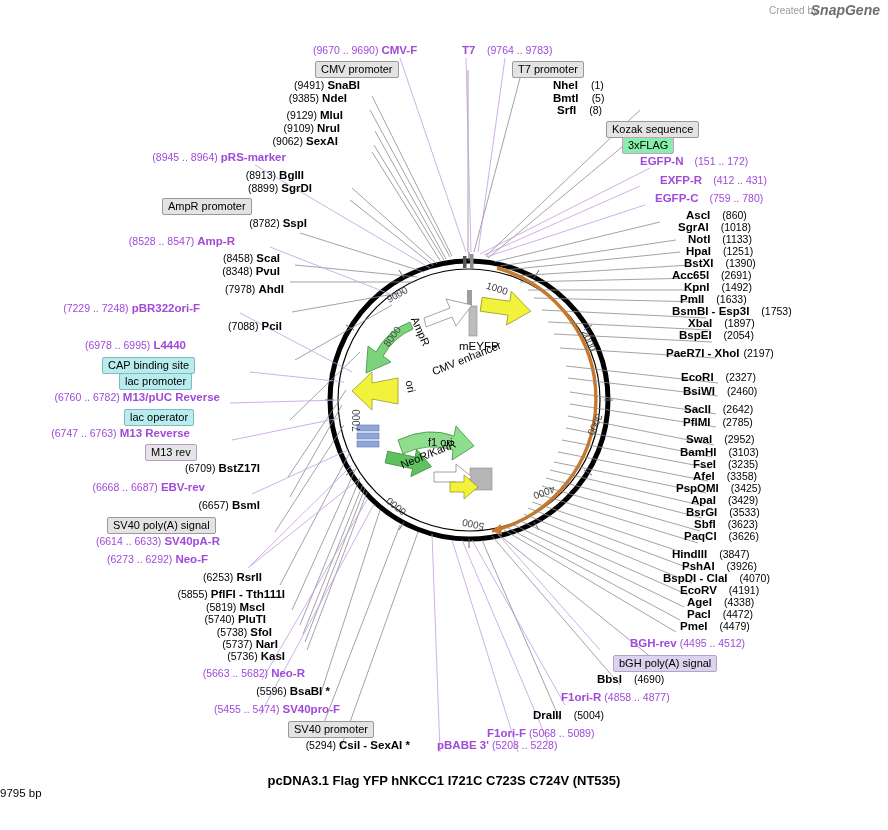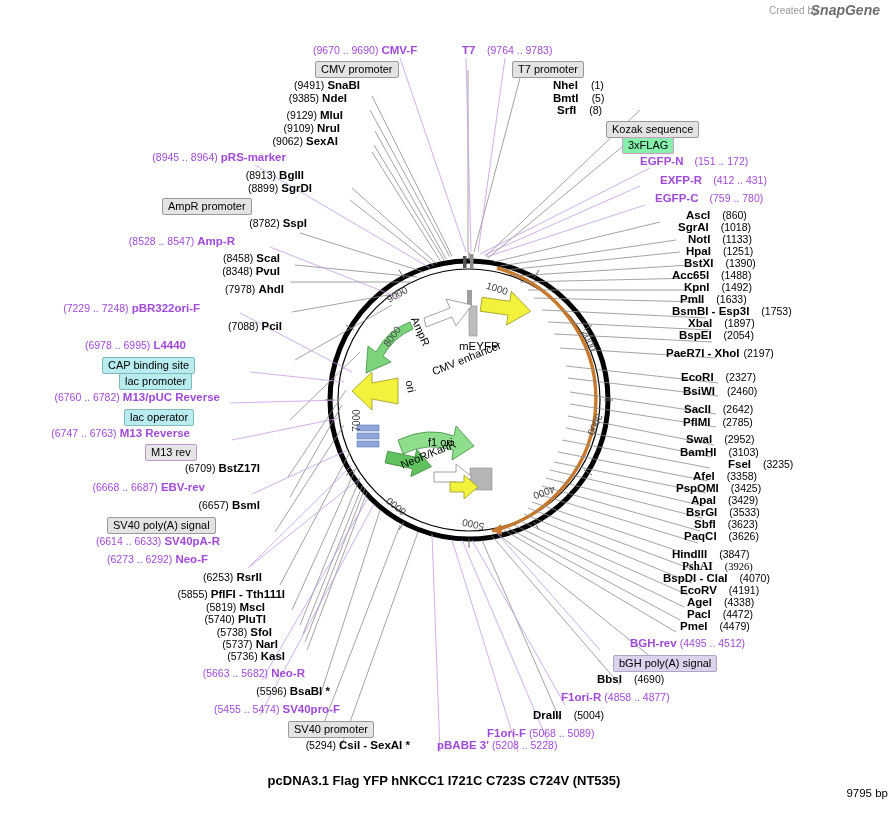--- a/index.html
+++ b/index.html
@@ -18,21 +18,21 @@
   .box{display:inline-block;padding:1px 5px;border:1px solid #9a9a9a;border-radius:2px;background:#e9e9e9;font-size:11px;color:#000;}
   .box.grey{background:#e3e3e3;}
   .box.cyan{background:#b9ecee;border-color:#7fb9bb;}
   .box.pink{background:#86efac;border-color:#cf9ac4;}
   .box.plum{background:#e5e5e5;border-color:#bb98cc;}
   .box.lav{background:#dcd3ef;border-color:#b0a4c9;}
   .rt{text-align:right;}
   #created{position:absolute;right:8px;top:4px;font-size:10px;color:#9b9b9b;}
   #brand{position:absolute;right:8px;top:2px;font-size:14px;font-weight:bold;color:#6e6e6e;font-style:italic;}
   #caption{position:absolute;left:0;right:0;text-align:center;font-weight:bold;font-size:13px;color:#000;}
-  #bp{position:absolute;left:0;right:0;text-align:right;font-size:11.5px;color:#000;}
+  #bp{position:absolute;left:0;right:0;text-align:left;font-size:11.5px;color:#000;}
   svg{position:absolute;left:0;top:0;}
   .lead{stroke:#8c8c8c;stroke-width:.8;fill:none;}
   .leadp{stroke:#c79ae4;stroke-width:.8;fill:none;}
 </style>
 </head>
 <body>
 
 <svg width="888" height="830">
 
   <circle cx="469" cy="400" r="139" fill="none" stroke="#000000" stroke-width="5"></circle>
@@ -275,42 +275,42 @@
 <div class="lbl rt" style="left:140px;top:217px;width:167px;">
   <span class="pos">(8782)</span>
   <span class="nm">SspI</span>
 </div>
 
 <div class="lbl" style="left:686px;top:209px;"><span class="nm">AscI</span><span class="pos" style="margin-left:12px;">(860)</span></div>
 <div class="lbl" style="left:678px;top:221px;"><span class="nm">SgrAI</span><span class="pos" style="margin-left:12px;">(1018)</span></div>
 <div class="lbl" style="left:688px;top:233px;"><span class="nm">NotI</span><span class="pos" style="margin-left:12px;">(1133)</span></div>
 <div class="lbl" style="left:686px;top:245px;"><span class="nm">HpaI</span><span class="pos" style="margin-left:12px;">(1251)</span></div>
 <div class="lbl" style="left:684px;top:257px;"><span class="nm">BstXI</span><span class="pos" style="margin-left:12px;">(1390)</span></div>
-<div class="lbl" style="left:672px;top:269px;"><span class="nm">Acc65I</span><span class="pos" style="margin-left:12px;">(1488)</span></div>
+<div class="lbl" style="left:672px;top:269px;"><span class="nm">Acc65I</span><span class="pos" style="margin-left:12px;">(2691)</span></div>
 <div class="lbl" style="left:684px;top:281px;"><span class="nm">KpnI</span><span class="pos" style="margin-left:12px;">(1492)</span></div>
 <div class="lbl" style="left:680px;top:293px;"><span class="nm">PmlI</span><span class="pos" style="margin-left:12px;">(1633)</span></div>
 <div class="lbl" style="left:672px;top:305px;"><span class="nm">BsmBI  -  Esp3I</span><span class="pos" style="margin-left:12px;">(1753)</span></div>
 <div class="lbl" style="left:688px;top:317px;"><span class="nm">XbaI</span><span class="pos" style="margin-left:12px;">(1897)</span></div>
 <div class="lbl" style="left:679px;top:329px;"><span class="nm">BspEI</span><span class="pos" style="margin-left:12px;">(2054)</span></div>
 <div class="lbl" style="left:666px;top:347px;"><span class="nm">PaeR7I  -  XhoI</span><span class="pos" style="margin-left:4px;">(2197)</span></div>
 <div class="lbl" style="left:681px;top:371px;"><span class="nm">EcoRI</span><span class="pos" style="margin-left:12px;">(2327)</span></div>
 <div class="lbl" style="left:683px;top:385px;"><span class="nm">BsiWI</span><span class="pos" style="margin-left:12px;">(2460)</span></div>
 <div class="lbl" style="left:684px;top:403px;"><span class="nm">SacII</span><span class="pos" style="margin-left:12px;">(2642)</span></div>
 <div class="lbl" style="left:683px;top:416px;"><span class="nm">PflMI</span><span class="pos" style="margin-left:12px;">(2785)</span></div>
 <div class="lbl" style="left:686px;top:433px;"><span class="nm">SwaI</span><span class="pos" style="margin-left:12px;">(2952)</span></div>
 <div class="lbl" style="left:680px;top:446px;"><span class="nm">BamHI</span><span class="pos" style="margin-left:12px;">(3103)</span></div>
-<div class="lbl" style="left:728px;top:458px;"><span class="nm">FseI</span><span class="pos" style="margin-left:12px;">(3235)</span></div>
+<div class="lbl" style="left:693px;top:458px;"><span class="nm">FseI</span><span class="pos" style="margin-left:12px;">(3235)</span></div>
 <div class="lbl" style="left:693px;top:470px;"><span class="nm">AfeI</span><span class="pos" style="margin-left:12px;">(3358)</span></div>
 <div class="lbl" style="left:676px;top:482px;"><span class="nm">PspOMI</span><span class="pos" style="margin-left:12px;">(3425)</span></div>
 <div class="lbl" style="left:691px;top:494px;"><span class="nm">ApaI</span><span class="pos" style="margin-left:12px;">(3429)</span></div>
 <div class="lbl" style="left:686px;top:506px;"><span class="nm">BsrGI</span><span class="pos" style="margin-left:12px;">(3533)</span></div>
 <div class="lbl" style="left:694px;top:518px;"><span class="nm">SbfI</span><span class="pos" style="margin-left:12px;">(3623)</span></div>
 <div class="lbl" style="left:684px;top:530px;"><span class="nm">PaqCI</span><span class="pos" style="margin-left:12px;">(3626)</span></div>
 <div class="lbl" style="left:672px;top:548px;"><span class="nm">HindIII</span><span class="pos" style="margin-left:12px;">(3847)</span></div>
-<div class="lbl" style="left:682px;top:560px;font-family:Liberation Serif, serif;"><span class="nm">PshAI</span><span class="pos" style="margin-left:12px;">(3926)</span></div>
+<div class="lbl" style="left:682px;top:560px;"><span class="nm">PshAI</span><span class="pos" style="margin-left:12px;">(3926)</span></div>
 <div class="lbl" style="left:663px;top:572px;"><span class="nm">BspDI  -  ClaI</span><span class="pos" style="margin-left:12px;">(4070)</span></div>
 <div class="lbl" style="left:680px;top:584px;"><span class="nm">EcoRV</span><span class="pos" style="margin-left:12px;">(4191)</span></div>
 <div class="lbl" style="left:687px;top:596px;"><span class="nm">AgeI</span><span class="pos" style="margin-left:12px;">(4338)</span></div>
 <div class="lbl" style="left:687px;top:608px;"><span class="nm">PacI</span><span class="pos" style="margin-left:12px;">(4472)</span></div>
 <div class="lbl" style="left:680px;top:620px;"><span class="nm">PmeI</span><span class="pos" style="margin-left:12px;">(4479)</span></div>
 
 <div class="lbl purple rt" style="left:60px;top:235px;width:175px;"><span class="pos">(8528 .. 8547)</span> <span class="nm">Amp-R</span></div>
 <div class="lbl rt" style="left:100px;top:252px;width:180px;"><span class="pos">(8458)</span> <span class="nm">ScaI</span></div>
 <div class="lbl rt" style="left:100px;top:265px;width:180px;"><span class="pos">(8348)</span> <span class="nm">PvuI</span></div>
 <div class="lbl rt" style="left:100px;top:283px;width:184px;"><span class="pos">(7978)</span> <span class="nm">AhdI</span></div>

